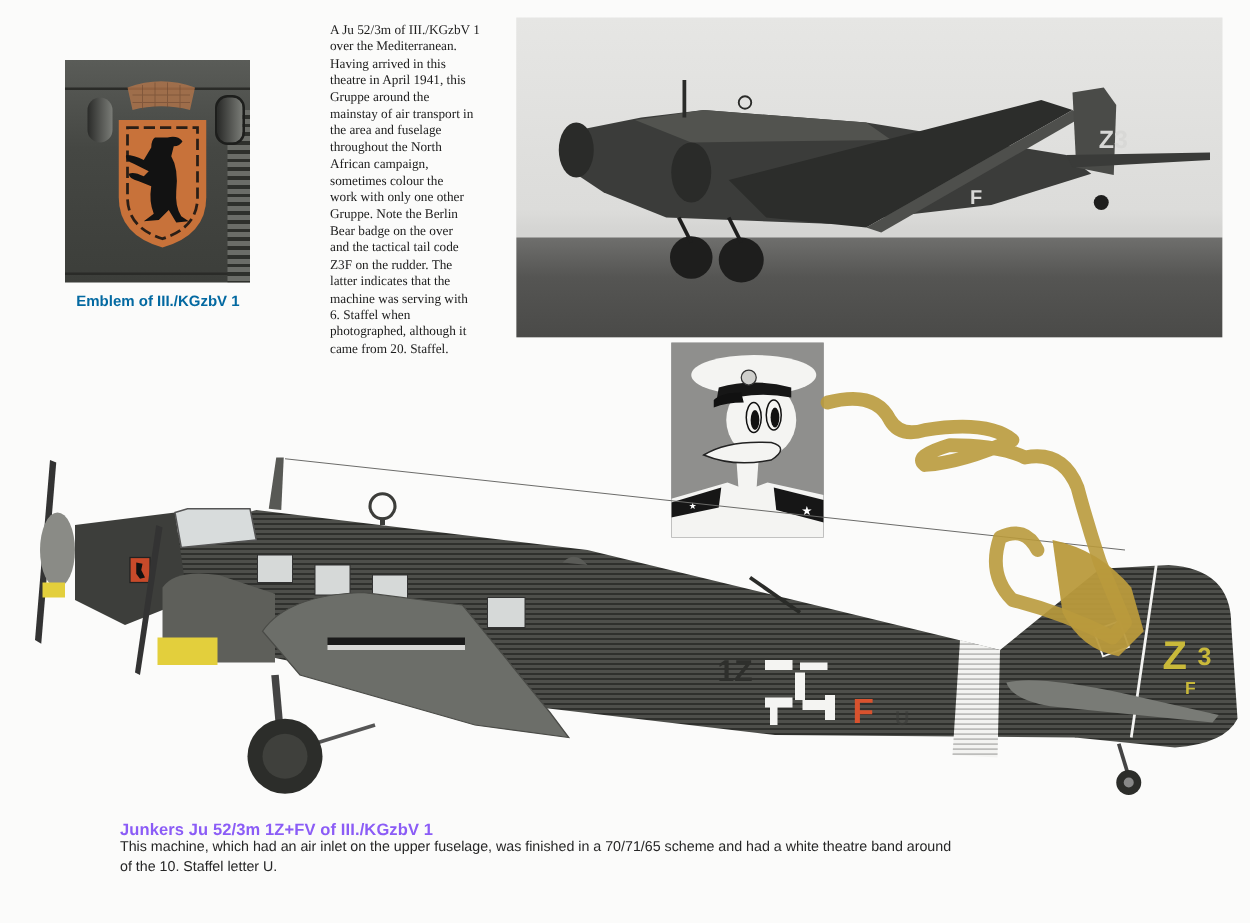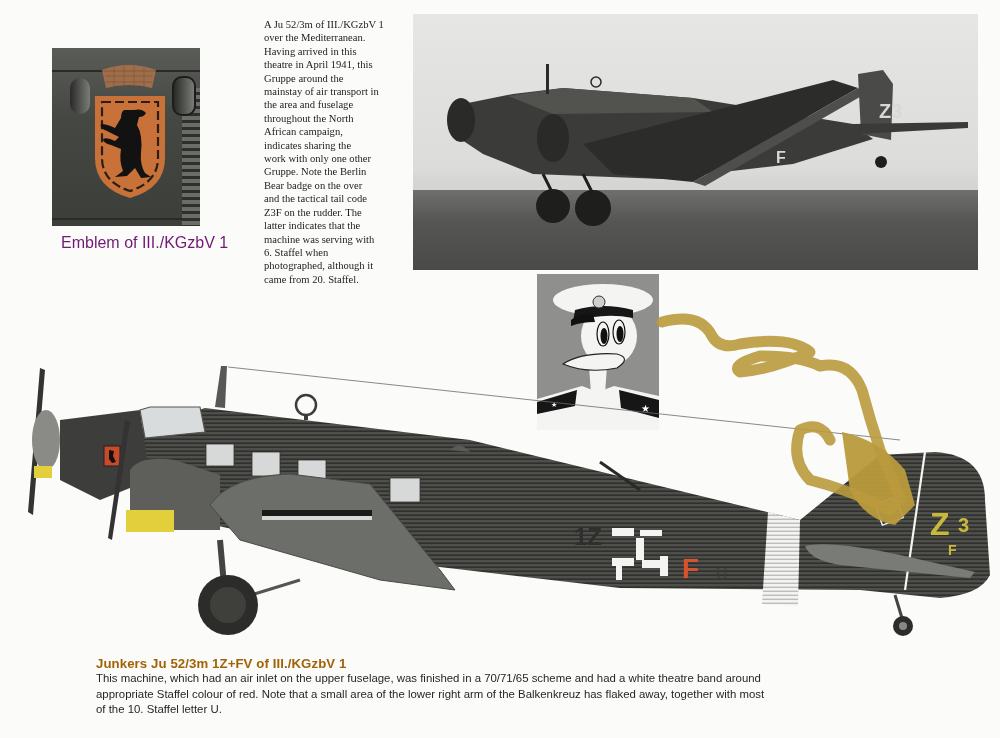--- a/index.html
+++ b/index.html
@@ -16,22 +16,22 @@
     left: 52px; top: 48px; width: 148px; height: 178px;
     background: linear-gradient(180deg, #5a5c58 0%, #454743 40%, #3c3e3a 100%);
     overflow: hidden;
   }
   #emblem-photo .panel-line { position:absolute; left:0; right:0; height:2px; background:#2a2b28; }
   #emblem-photo .ribs { position:absolute; right:0; top:40px; width:18px; height:138px;
     background: repeating-linear-gradient(180deg, #6b6d68 0 4px, #2e302c 4px 7px); }
   #emblem-photo .handle { position:absolute; width:20px; height:36px; border-radius:10px;
     background: linear-gradient(90deg,#2a2b29,#7a7c77); }
   .caption-bold {
-    font-family: "Liberation Sans", sans-serif; font-weight: normal; font-size: 16px;
-    color: #701a75;
+    font-family: "Liberation Sans", sans-serif; font-weight: bold; font-size: 12px;
+    color: #0369a1;
   }
 
   
   #photo-caption {
     left: 264px; top: 18px; width: 140px;
     font-family: "Liberation Serif", serif; font-size: 10.6px; line-height: 13.4px;
     color: #1c1c1c;
   }
 
   
@@ -43,21 +43,21 @@
     background: linear-gradient(180deg, #6f6f6d 0%, #555553 40%, #4a4a48 100%); }
 
   
   #duck-insignia {
     left: 537px; top: 274px; width: 122px; height: 156px; overflow:hidden;
     background: #8a8a88;
   }
 
   
   #profile-title {
-    left: 96px; top: 656px; font-size: 13.2px; font-weight: bold; color:#a16207;
+    left: 96px; top: 656px; font-size: 13.2px; font-weight: bold; color:#8b5cf6;
     letter-spacing: 0.1px;
   }
   #profile-desc {
     left: 96px; top: 671px; width: 760px;
     font-size: 11.4px; font-weight: normal; line-height: 15.6px; color:#262626;
   }
 </style>
 </head>
 <body>
 
@@ -92,21 +92,21 @@
 <div id="photo-caption" class="abs">
   <div>A Ju 52/3m of III./KGzbV 1</div>
   <div>over the Mediterranean.</div>
   <div>Having arrived in this</div>
   <div>theatre in April 1941, this</div>
   <div>Gruppe around the</div>
   <div>mainstay of air transport in</div>
   <div>the area and fuselage</div>
   <div>throughout the North</div>
   <div>African campaign,</div>
-  <div>indicates sharing the</div>
+  <div>sometimes colour the</div>
   <div>work with only one other</div>
   <div>Gruppe. Note the Berlin</div>
   <div>Bear badge on the over</div>
   <div>and the tactical tail code</div>
   <div>Z3F on the rudder. The</div>
   <div>latter indicates that the</div>
   <div>machine was serving with</div>
   <div>6. Staffel when</div>
   <div>photographed, although it</div>
   <div>came from 20. Staffel.</div>
@@ -259,15 +259,14 @@
   <circle cx="903" cy="626" r="10" fill="#2c2d2a"></circle>
   <circle cx="903" cy="626" r="4" fill="#888"></circle>
 
   <path d="M662 322 Q700 312 712 336 Q720 350 740 344 Q790 336 810 352 Q770 370 740 372 Q730 365 760 356 Q800 356 820 366 Q850 360 862 390 Q870 420 880 450 L900 498 L890 510 Q850 490 810 480 Q790 460 800 430 Q820 420 830 440" fill="none" stroke="#b99a3c" stroke-width="11" stroke-linecap="round" stroke-linejoin="round" opacity="0.9"></path>
   <path d="M842 432 Q880 440 905 470 L915 505 L895 525 Q865 520 850 490 Z" fill="#b99a3c" opacity="0.95"></path>
 </svg>
 
 <div id="profile-title" class="abs">Junkers Ju 52/3m 1Z+FV of III./KGzbV 1</div>
 <div id="profile-desc" class="abs">
   <div>This machine, which had an air inlet on the upper fuselage, was finished in a 70/71/65 scheme and had a white theatre band around</div>
-  <div>appropriate Staffel colour of red. Note that a small area of the lower right arm of the Balkenkreuz has flaked away, together with most</div>
   <div>of the 10. Staffel letter U.</div>
 </div>
 
 </body></html>

